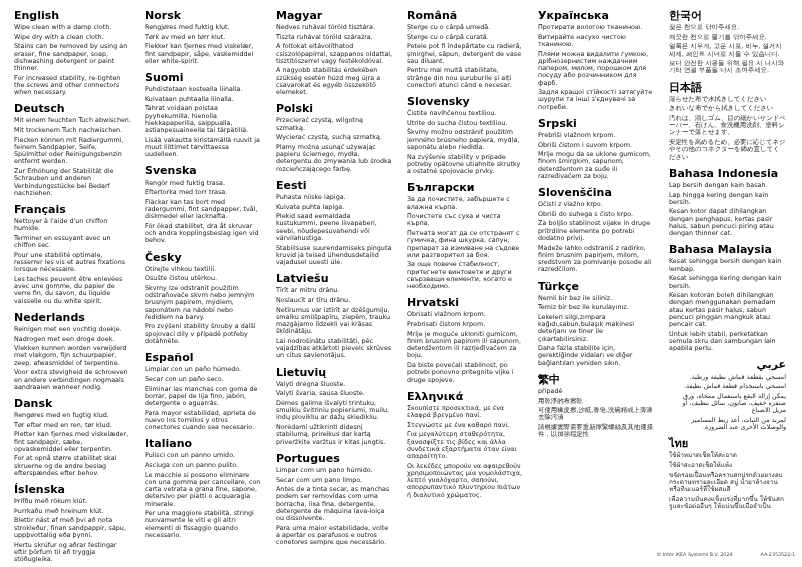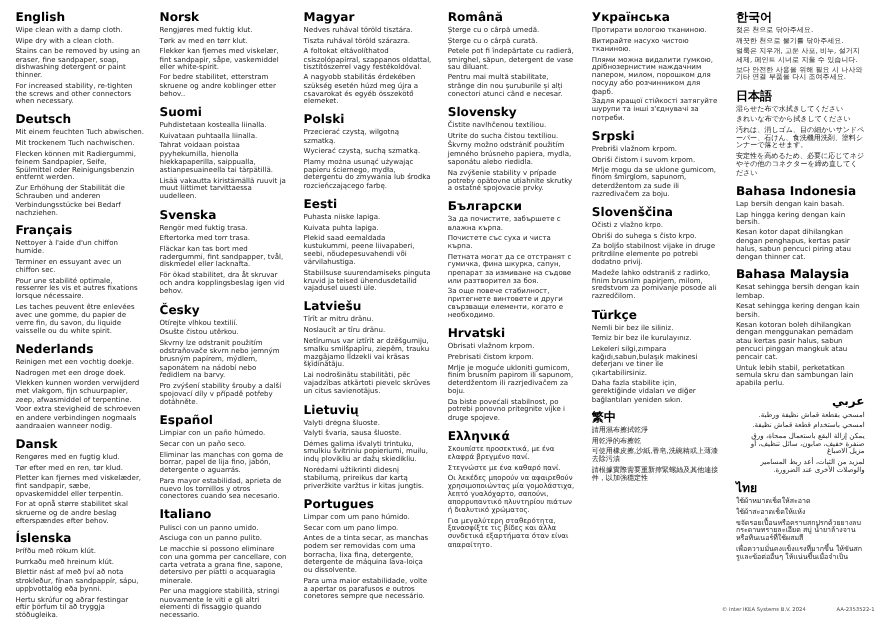--- a/index.html
+++ b/index.html
@@ -98,21 +98,20 @@
         <p class="para">Blettir nást af með því að nota strokleður, fínan sandpappír, sápu, uppþvottalög eða þynni.</p>
         <p class="para">Hertu skrúfur og aðrar festingar eftir þörfum til að tryggja stöðugleika.</p>
       </section>
     </div>
     <div class="col">
       <section class="lang-section">
         <h2 class="lang-title">Norsk</h2>
         <p class="para">Rengjøres med fuktig klut.</p>
         <p class="para">Tørk av med en tørr klut.</p>
         <p class="para">Flekker kan fjernes med viskelær, fint sandpapir, såpe, vaskemiddel eller white-spirit.</p>
-        <p class="para">For bedre stabilitet, etterstram skruene og andre koblinger etter behov..</p>
       </section>
       <section class="lang-section">
         <h2 class="lang-title">Suomi</h2>
         <p class="para">Puhdistetaan kostealla liinalla.</p>
         <p class="para">Kuivataan puhtaalla liinalla.</p>
         <p class="para">Tahrat voidaan poistaa pyyhekumilla, hienolla hiekkapaperilla, saippualla, astianpesuaineella tai tärpätillä.</p>
         <p class="para">Lisää vakautta kiristämällä ruuvit ja muut liittimet tarvittaessa uudelleen.</p>
       </section>
       <section class="lang-section">
         <h2 class="lang-title">Svenska</h2>
@@ -212,22 +211,22 @@
         <h2 class="lang-title">Hrvatski</h2>
         <p class="para">Obrisati vlažnom krpom.</p>
         <p class="para">Prebrisati čistom krpom.</p>
         <p class="para">Mrlje je moguće ukloniti gumicom, finim brusnim papirom ili sapunom, deterdžentom ili razrjeđivačem za boju.</p>
         <p class="para">Da biste povećali stabilnost, po potrebi ponovno pritegnite vijke i druge spojeve.</p>
       </section>
       <section class="lang-section">
         <h2 class="lang-title">Ελληνικά</h2>
         <p class="para">Σκουπίστε προσεκτικά, με ένα ελαφρά βρεγμένο πανί.</p>
         <p class="para">Στεγνώστε με ένα καθαρό πανί.</p>
+        <p class="para">Για μεγαλύτερη σταθερότητα, ξανασφίξτε τις βίδες και άλλα συνδετικά εξαρτήματα όταν είναι απαραίτητο.</p>
         <p class="para">Οι λεκέδες μπορούν να αφαιρεθούν χρησιμοποιώντας μία γομολάστιχα, λεπτό γυαλόχαρτο, σαπούνι, απορρυπαντικό πλυντηρίου πιάτων ή διαλυτικό χρώματος.</p>
-        <p class="para">Για μεγαλύτερη σταθερότητα, ξανασφίξτε τις βίδες και άλλα συνδετικά εξαρτήματα όταν είναι απαραίτητο.</p>
       </section>
     </div>
     <div class="col">
       <section class="lang-section">
         <h2 class="lang-title">Українська</h2>
         <p class="para">Протирати вологою тканиною.</p>
         <p class="para">Витирайте насухо чистою тканиною.</p>
         <p class="para">Плями можна видалити гумкою, дрібнозернистим наждачним папером, милом, порошком для посуду або розчинником для фарб.</p>
         <p class="para">Задля кращої стійкості затягуйте шурупи та інші з'єднувачі за потреби.</p>
       </section>
@@ -246,21 +245,21 @@
       </section>
       <section class="lang-section">
         <h2 class="lang-title">Türkçe</h2>
         <p class="para">Nemli bir bez ile siliniz.</p>
         <p class="para">Temiz bir bez ile kurulayınız.</p>
         <p class="para">Lekeleri silgi,zımpara kağıdı,sabun,bulaşık makinesi deterjanı ve tiner ile çıkartabilirsiniz.</p>
         <p class="para">Daha fazla stabilite için, gerektiğinde vidaları ve diğer bağlantıları yeniden sıkın.</p>
       </section>
       <section class="lang-section">
         <h2 class="lang-title">繁中</h2>
-        <p class="para">請用濕布擦拭乾淨</p>
+        <p class="para">případě</p>
         <p class="para">用乾淨的布擦乾</p>
         <p class="para">可使用橡皮擦,沙紙,香皂,洗碗精或上薄漆去除污漬</p>
         <p class="para">請根據實際需要重新擰緊螺絲及其他連接件，以加強穩定性</p>
       </section>
     </div>
     <div class="col">
       <section class="lang-section">
         <h2 class="lang-title">한국어</h2>
         <p class="para">젖은 천으로 닦아주세요.</p>
         <p class="para">깨끗한 천으로 물기를 닦아주세요.</p>

